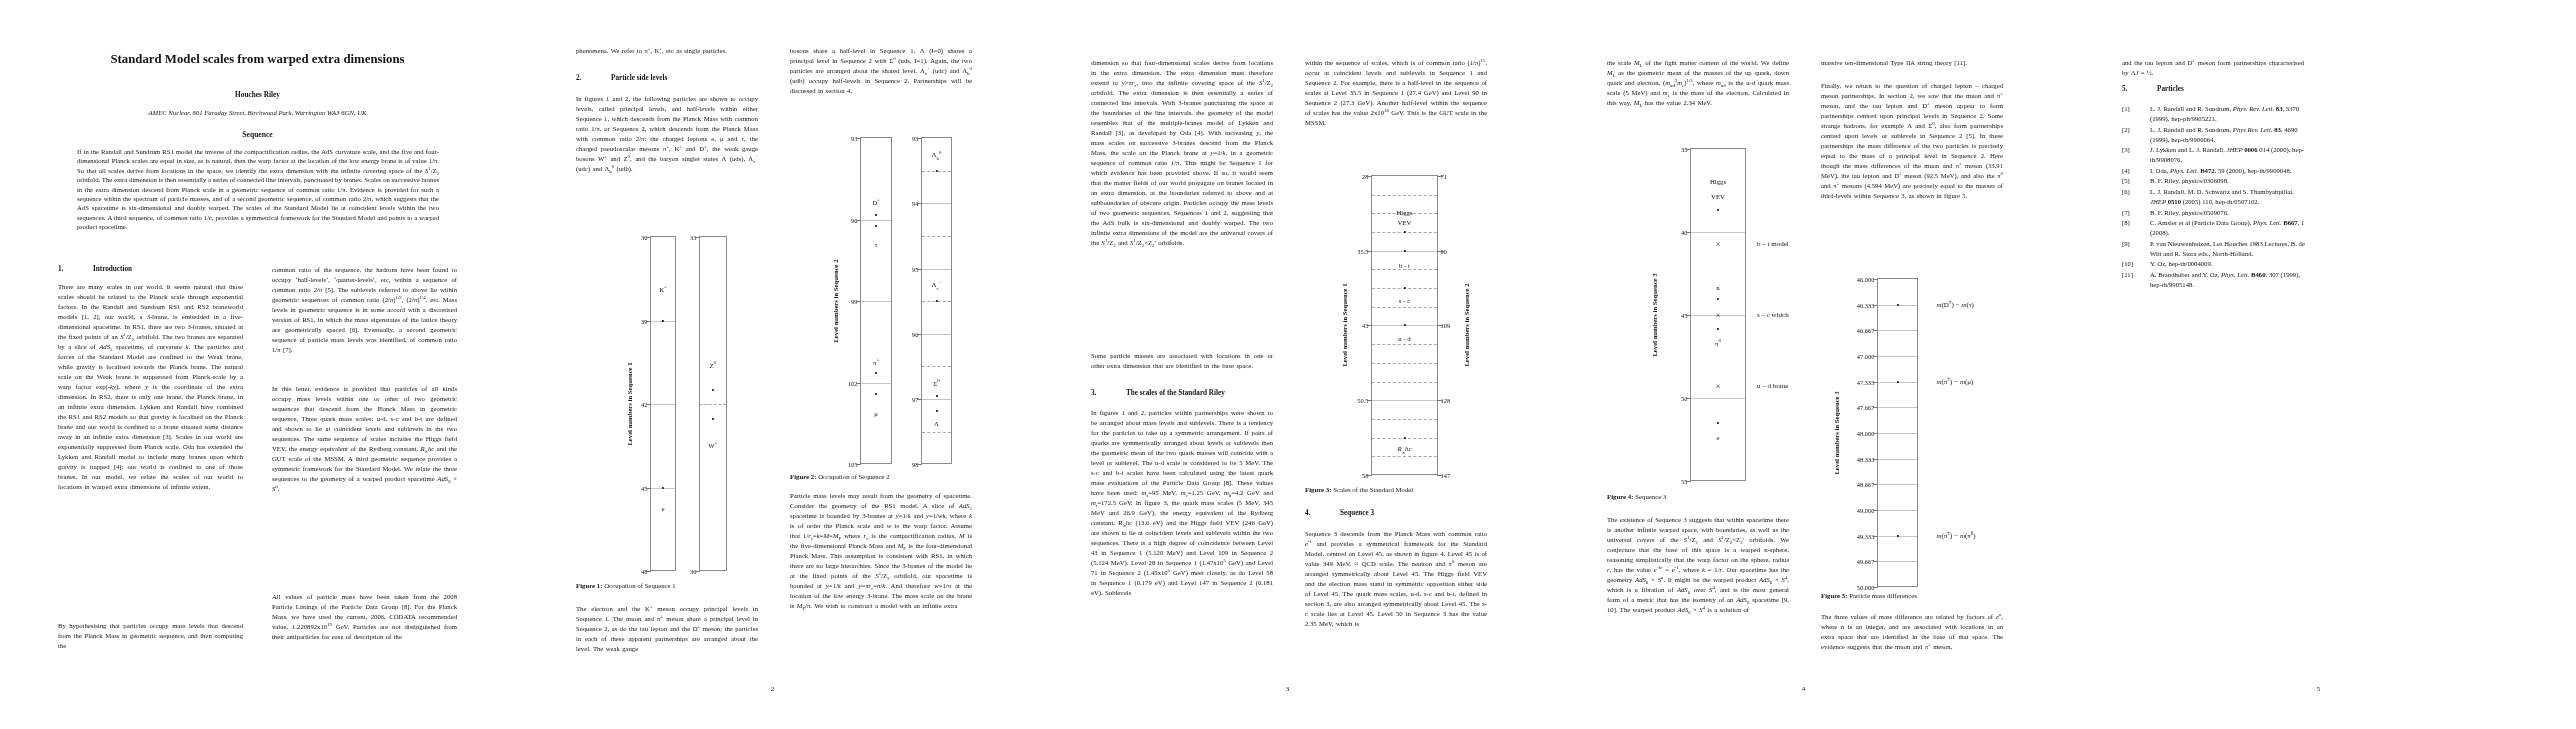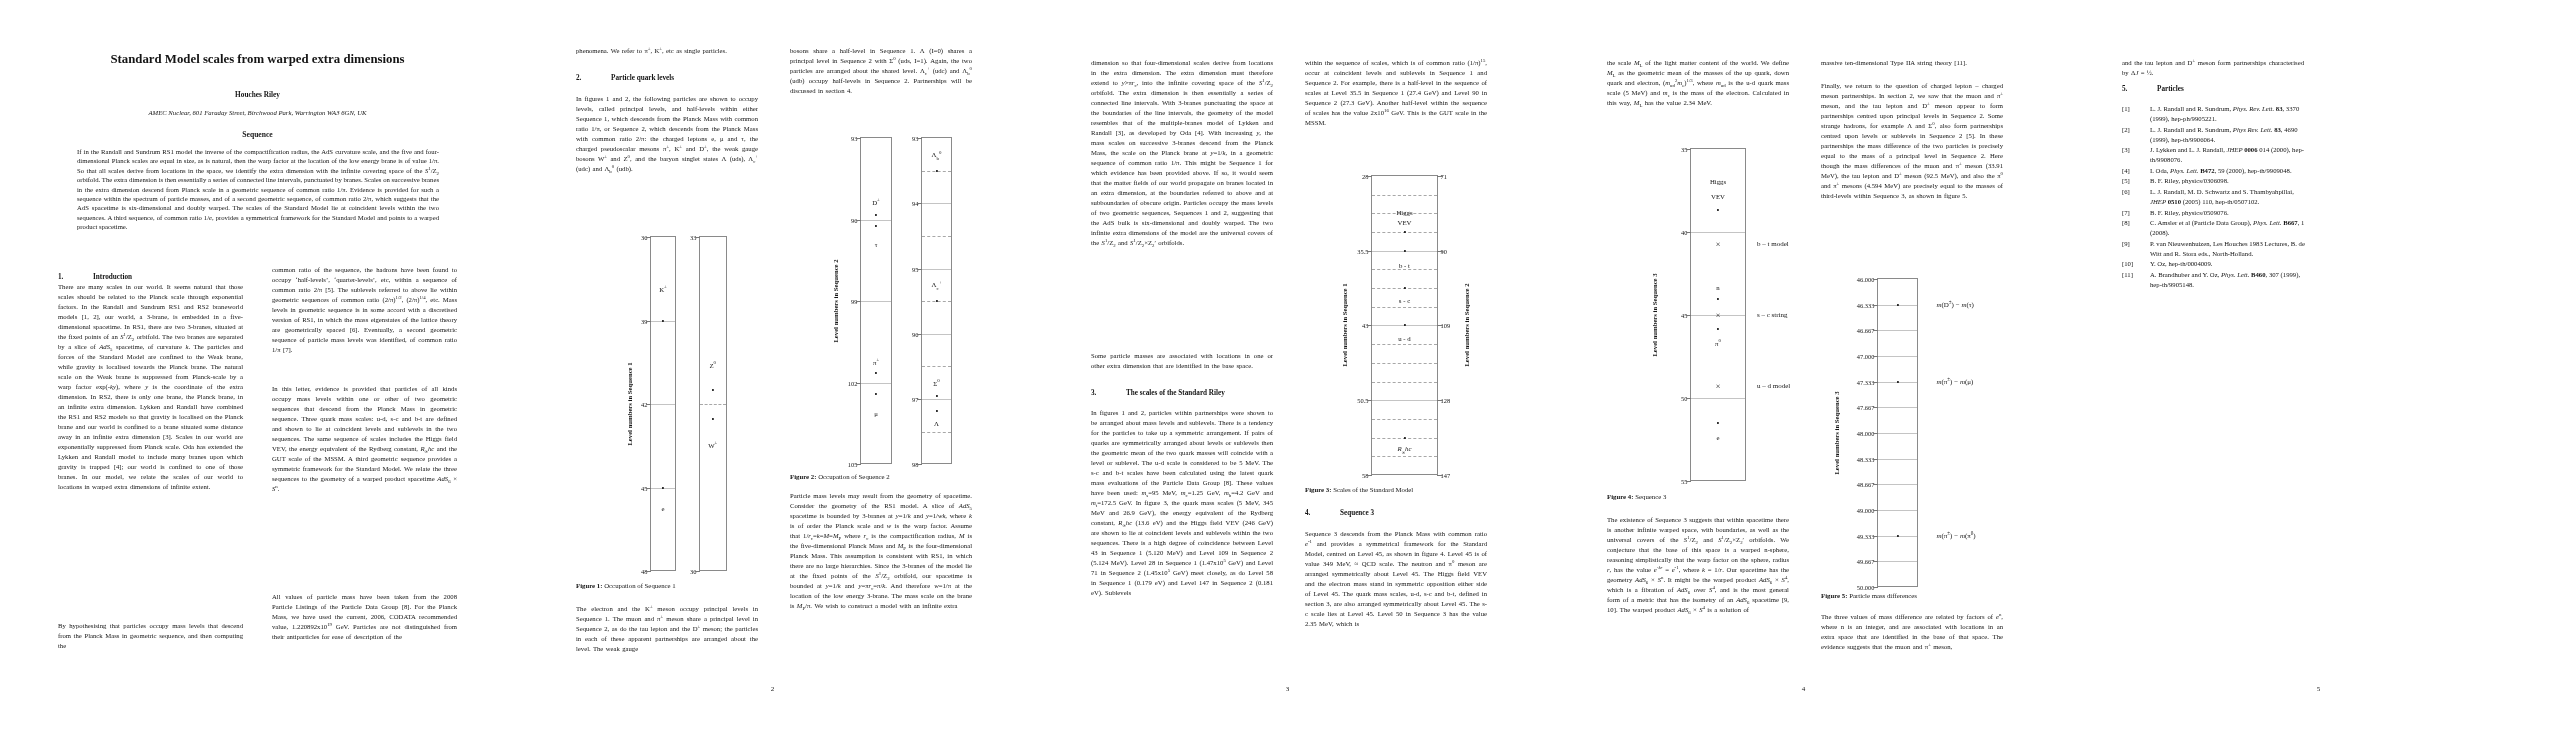--- a/index.html
+++ b/index.html
@@ -53,35 +53,35 @@
 
 <div id="canvas">
 
   <div class="page" style="left:0px">
     <div class="blk title" style="left:39px;top:52px;width:437px">Standard Model scales from warped extra dimensions</div>
     <div class="blk author" style="left:39px;top:90px;width:437px">Houches Riley</div>
     <div class="blk affil" style="left:39px;top:109px;width:437px">AMEC Nuclear, 601 Faraday Street, Birchwood Park, Warrington WA3 6GN, UK</div>
     <div class="blk abs-head" style="left:39px;top:130px;width:437px">Sequence</div>
     <div class="blk abstract" style="left:77px;top:147px;width:362px">If in the Randall and Sundrum RS1 model the inverse of the compactification radius, the AdS curvature scale, and the five and four-dimensional Planck scales are equal in size, as is natural, then the warp factor at the location of the low energy brane is of value 1/π. So that all scales derive from locations in the space, we identify the extra dimension with the infinite covering space of the <i>S</i><sup>1</sup>/Z<sub>2</sub> orbifold. The extra dimension is then essentially a series of connected line intervals, punctuated by branes. Scales on successive branes in the extra dimension descend from Planck scale in a geometric sequence of common ratio 1/π. Evidence is provided for such a sequence within the spectrum of particle masses, and of a second geometric sequence, of common ratio 2/π, which suggests that the AdS spacetime is six-dimensional and doubly warped. The scales of the Standard Model lie at coincident levels within the two sequences. A third sequence, of common ratio 1/<i>e</i>, provides a symmetrical framework for the Standard Model and points to a warped product spacetime.</div>
 
-    <div class="blk sec-head" style="left:58px;top:273px;width:185px">
+    <div class="blk sec-head" style="left:58px;top:265px;width:185px">
       <span class="sec-num">1.</span><span>Introduction</span>
     </div>
     <div class="blk para" style="left:58px;top:282px;width:185px">There are many scales in our world. It seems natural that those scales should be related to the Planck scale through exponential factors. In the Randall and Sundrum RS1 and RS2 braneworld models [1, 2], our world, a 3-brane, is embedded in a five-dimensional spacetime. In RS1, there are two 3-branes, situated at the fixed points of an <i>S</i><sup>1</sup>/Z<sub>2</sub> orbifold. The two branes are separated by a slice of <i>AdS</i><sub>5</sub> spacetime, of curvature <i>k</i>. The particles and forces of the Standard Model are confined to the Weak brane, while gravity is localised towards the Planck brane. The natural scale on the Weak brane is suppressed from Planck-scale by a warp factor exp(-<i>ky</i>), where <i>y</i> is the coordinate of the extra dimension. In RS2, there is only one brane, the Planck brane, in an infinite extra dimension. Lykken and Randall have combined the RS1 and RS2 models so that gravity is localised on the Planck brane and our world is confined to a brane situated some distance away in an infinite extra dimension [3]. Scales in our world are exponentially suppressed from Planck scale. Oda has extended the Lykken and Randall model to include many branes upon which gravity is trapped [4]; our world is confined to one of those branes. In our model, we relate the scales of our world to locations in warped extra dimensions of infinite extent.</div>
     <div class="blk para" style="left:58px;top:621px;width:185px">By hypothesising that particles occupy mass levels that descend from the Planck Mass in geometric sequence, and then computing the</div>
 
     <div class="blk para" style="left:272px;top:265px;width:185px">common ratio of the sequence, the hadrons have been found to occupy ‘half-levels’, ‘quarter-levels’, etc, within a sequence of common ratio 2/π [5]. The sublevels referred to above lie within geometric sequences of common ratio (2/π)<sup>1/2</sup>, (2/π)<sup>1/4</sup>, etc. Mass levels in geometric sequence is in some accord with a discretised version of RS1, in which the mass eigenstates of the lattice theory are geometrically spaced [6]. Eventually, a second geometric sequence of particle mass levels was identified, of common ratio 1/π [7].</div>
     <div class="blk para" style="left:272px;top:384px;width:185px">In this letter, evidence is provided that particles of all kinds occupy mass levels within one or other of two geometric sequences that descend from the Planck Mass in geometric sequence. Three quark mass scales: u-d, s-c and b-t are defined and shown to lie at coincident levels and sublevels in the two sequences. The same sequence of scales includes the Higgs field VEV, the energy equivalent of the Rydberg constant, <i>R</i><sub>∞</sub><i>hc</i> and the GUT scale of the MSSM. A third geometric sequence provides a symmetric framework for the Standard Model. We relate the three sequences to the geometry of a warped product spacetime <i>AdS</i><sub>6</sub> × <i>S</i><sup>n</sup>.</div>
     <div class="blk para" style="left:272px;top:592px;width:185px">All values of particle mass have been taken from the 2008 Particle Listings of the Particle Data Group [8]. For the Planck Mass, we have used the current, 2006, CODATA recommended value, 1.220892x10<sup>19</sup> GeV. Particles are not distinguished from their antiparticles for ease of description of the</div>
   </div>
 
   <div class="page" style="left:515px">
     <div class="blk para" style="left:61px;top:46px;width:182px">phenomena. We refer to π<sup>±</sup>, K<sup>±</sup>, etc as single particles.</div>
     <div class="blk sec-head" style="left:61px;top:74px;width:182px">
-      <span class="sec-num">2.</span><span>Particle quark levels</span>
+      <span class="sec-num">2.</span><span>Particle side levels</span>
     </div>
     <div class="blk para" style="left:61px;top:94px;width:182px">In figures 1 and 2, the following particles are shown to occupy levels, called principal levels, and half-levels within either Sequence 1, which descends from the Planck Mass with common ratio 1/π, or Sequence 2, which descends from the Planck Mass with common ratio 2/π: the charged leptons e, μ and τ, the charged pseudoscalar mesons π<sup>±</sup>, K<sup>±</sup> and D<sup>±</sup>, the weak gauge bosons W<sup>±</sup> and Z<sup>0</sup>, and the baryon singlet states Λ (uds), Λ<sub>c</sub><sup>+</sup> (udc) and Λ<sub>b</sub><sup>0</sup> (udb).</div>
 
     <div class="fig fig1" style="left:58px;top:236px;width:182px;height:333px">
       <div class="panel" style="left:77px;top:0px;width:24px;height:333px">
           <div class="tick-label" style="top: 0px;">36</div>
           <div class="tick-mark" style="top: 0px;"></div>
           <div class="tick-label" style="top: 84px;">39</div>
           <div class="tick-mark" style="top: 84px;"></div>
           <div class="tick-label" style="top: 167px;">42</div>
@@ -277,22 +277,22 @@
           <div class="fitem x" style="top: 95px;">×</div>
           <div class="fitem label" style="top: 138px;">n</div>
           <div class="fitem dot" style="top: 150px;"></div>
           <div class="fitem x" style="top: 166px;">×</div>
           <div class="fitem dot" style="top: 180px;"></div>
           <div class="fitem label" style="top: 194px;">π<sup>0</sup></div>
           <div class="fitem x" style="top: 237px;">×</div>
           <div class="fitem dot" style="top: 274px;"></div>
           <div class="fitem label" style="top: 288px;">e</div>
           <div class="side-label" style="top: 95px;">b – t model</div>
-          <div class="side-label" style="top: 166px;">s – c string</div>
-          <div class="side-label" style="top: 237px;">u – d model</div>
+          <div class="side-label" style="top: 166px;">s – c which</div>
+          <div class="side-label" style="top: 237px;">u – d brane</div>
           <div class="axis-label">Level numbers in Sequence 3</div>
         </div>
     </div>
     <div class="blk caption" style="left:61px;top:493px;width:182px">
       <span class="cap-b">Figure 4:</span><span> Sequence 3</span>
     </div>
     <div class="blk para" style="left:61px;top:515px;width:182px">The existence of Sequence 3 suggests that within spacetime there is another infinite warped space, with boundaries, as well as the universal covers of the <i>S</i><sup>1</sup>/Z<sub>2</sub> and <i>S</i><sup>1</sup>/Z<sub>2</sub>×Z<sub>2</sub>′ orbifolds. We conjecture that the base of this space is a warped n-sphere, reasoning simplistically that the warp factor on the sphere, radius <i>r</i>, has the value <i>e</i><sup>-<i>kr</i></sup> = <i>e</i><sup>-1</sup>, where <i>k</i> = 1/<i>r</i>. Our spacetime has the geometry <i>AdS</i><sub>6</sub> × <i>S</i><sup>n</sup>. It might be the warped product <i>AdS</i><sub>6</sub> × <i>S</i><sup>4</sup>, which is a fibration of <i>AdS</i><sub>6</sub> over <i>S</i><sup>4</sup>, and is the most general form of a metric that has the isometry of an <i>AdS</i><sub>6</sub> spacetime [9, 10]. The warped product <i>AdS</i><sub>6</sub> × <i>S</i><sup>4</sup> is a solution of</div>
 
     <div class="blk para" style="left:275px;top:58px;width:182px">massive ten-dimensional Type IIA string theory [11].</div>
     <div class="blk para" style="left:275px;top:81px;width:182px">Finally, we return to the question of charged lepton – charged meson partnerships. In section 2, we saw that the muon and π<sup>±</sup> meson, and the tau lepton and D<sup>±</sup> meson appear to form partnerships centred upon principal levels in Sequence 2. Some strange hadrons, for example Λ and Σ<sup>0</sup>, also form partnerships centred upon levels or sublevels in Sequence 2 [5]. In these partnerships the mass difference of the two particles is precisely equal to the mass of a principal level in Sequence 2. Here though the mass differences of the muon and π<sup>±</sup> meson (33.91 MeV), the tau lepton and D<sup>±</sup> meson (92.5 MeV), and also the π<sup>0</sup> and π<sup>±</sup> mesons (4.594 MeV) are precisely equal to the masses of third-levels within Sequence 3, as shown in figure 5.</div>

